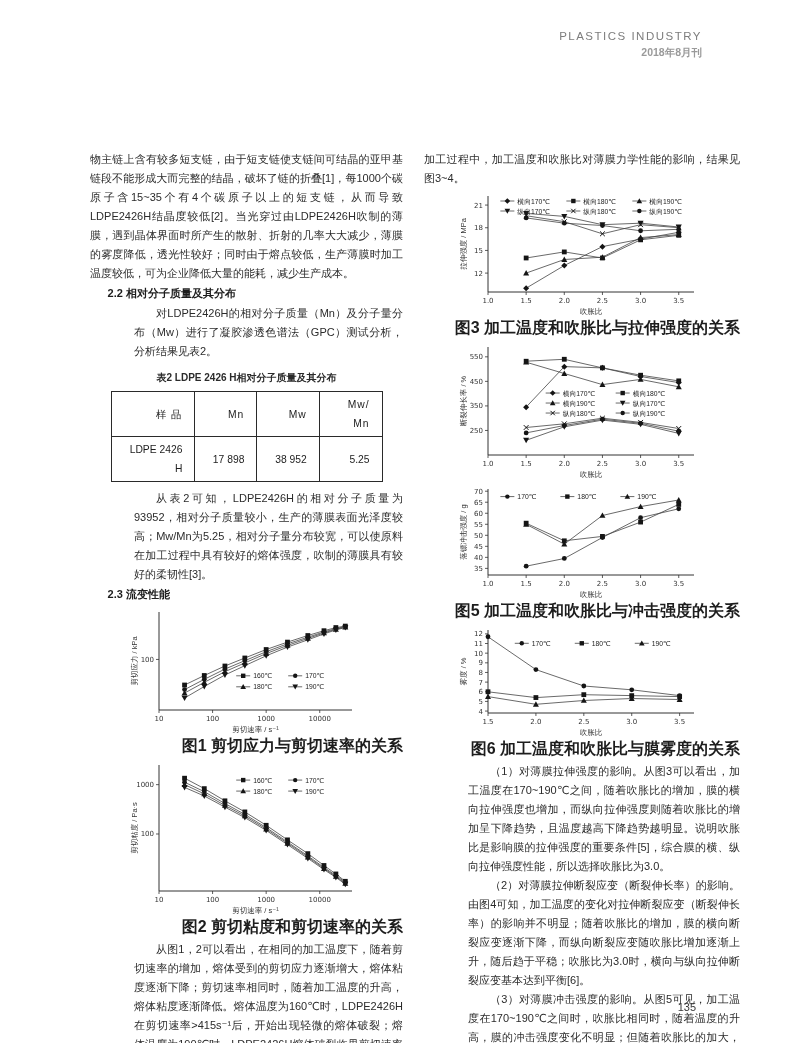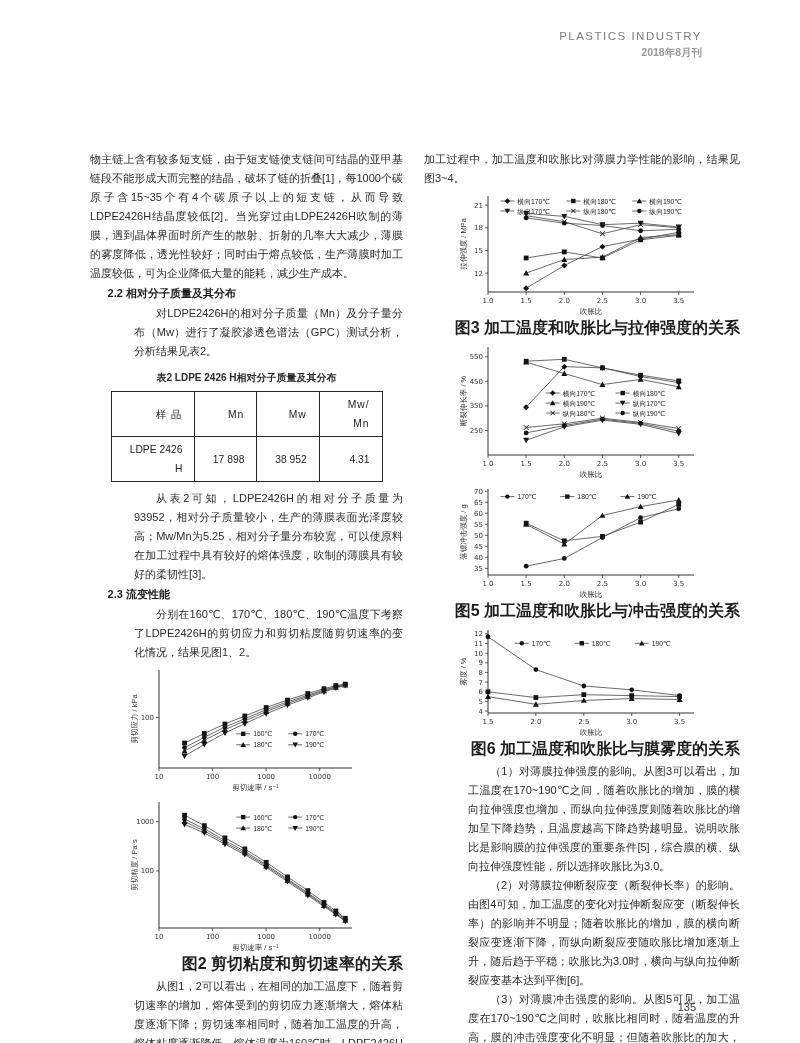--- a/index.html
+++ b/index.html
@@ -44,28 +44,27 @@
           <tr>
         <th style="width:96px">样  品</th>
         <th style="width:60px">Mn</th>
         <th style="width:60px">Mw</th>
         <th style="width:56px">Mw/ Mn</th>
       </tr>
       <tr>
         <td>LDPE 2426 H</td>
         <td>17 898</td>
         <td>38 952</td>
-        <td>4.31</td>
+        <td>5.25</td>
       </tr>
     </tbody>
       </table>
 
     <p class="ind">从表2可知，LDPE2426H的相对分子质量为93952，相对分子质量较小，生产的薄膜表面光泽度较高；Mw/Mn为5.25，相对分子量分布较宽，可以使原料在加工过程中具有较好的熔体强度，吹制的薄膜具有较好的柔韧性[3]。</p>
     <h4>2.3 流变性能</h4>
-    <p class="ind">分别在160℃、170℃、180℃、190℃温度下考察了LDPE2426H的剪切应力和剪切粘度随剪切速率的变化情况，结果见图1、2。</p>
 
     <div class="fig">
         <svg width="235" height="130" viewBox="0 0 235 130" xmlns="http://www.w3.org/2000/svg">
           <rect width="235" height="130" fill="#ffffff"></rect>
           <path d="M30 6 L30 104 L223 104" stroke="#333" stroke-width="1" fill="none"></path>
           <line x1="30" y1="104" x2="30" y2="107" stroke="#333" stroke-width="0.8"></line>
           <text x="30" y="115" font-size="7" fill="#333" text-anchor="middle" font-family="DejaVu Sans,sans-serif">10</text>
           <line x1="83.58045131526174" y1="104" x2="83.58045131526174" y2="107" stroke="#333" stroke-width="0.8"></line>
           <text x="83.58045131526174" y="115" font-size="7" fill="#333" text-anchor="middle" font-family="DejaVu Sans,sans-serif">100</text>
           <line x1="137.16090263052348" y1="104" x2="137.16090263052348" y2="107" stroke="#333" stroke-width="0.8"></line>
@@ -127,20 +126,21 @@
           <circle cx="166.2" cy="69.8" r="2.2" fill="#151515"></circle>
           <text x="176.2" y="72.3" font-size="6.8" fill="#222">170℃</text>
           <line x1="107.2" y1="80.8" x2="121.2" y2="80.8" stroke="#444" stroke-width="0.8"></line>
           <path d="M114.2 78 L117 83 L111.4 83 Z" fill="#151515"></path>
           <text x="124.2" y="83.3" font-size="6.8" fill="#222">180℃</text>
           <line x1="159.2" y1="80.8" x2="173.2" y2="80.8" stroke="#444" stroke-width="0.8"></line>
           <path d="M166.2 83.6 L168.99999999999997 78.6 L163.4 78.6 Z" fill="#151515"></path>
           <text x="176.2" y="83.3" font-size="6.8" fill="#222">190℃</text>
         </svg>
       </div>
+    <div class="fig-caption">图1  剪切应力与剪切速率的关系</div>
 
     <div class="fig">
         <svg width="235" height="158" viewBox="0 0 235 158" xmlns="http://www.w3.org/2000/svg">
           <rect width="235" height="158" fill="#ffffff"></rect>
           <path d="M30 6 L30 132 L223 132" stroke="#333" stroke-width="1" fill="none"></path>
           <line x1="30" y1="132" x2="30" y2="135" stroke="#333" stroke-width="0.8"></line>
           <text x="30" y="143" font-size="7" fill="#333" text-anchor="middle" font-family="DejaVu Sans,sans-serif">10</text>
           <line x1="83.58045131526174" y1="132" x2="83.58045131526174" y2="135" stroke="#333" stroke-width="0.8"></line>
           <text x="83.58045131526174" y="143" font-size="7" fill="#333" text-anchor="middle" font-family="DejaVu Sans,sans-serif">100</text>
           <line x1="137.16090263052348" y1="132" x2="137.16090263052348" y2="135" stroke="#333" stroke-width="0.8"></line>

